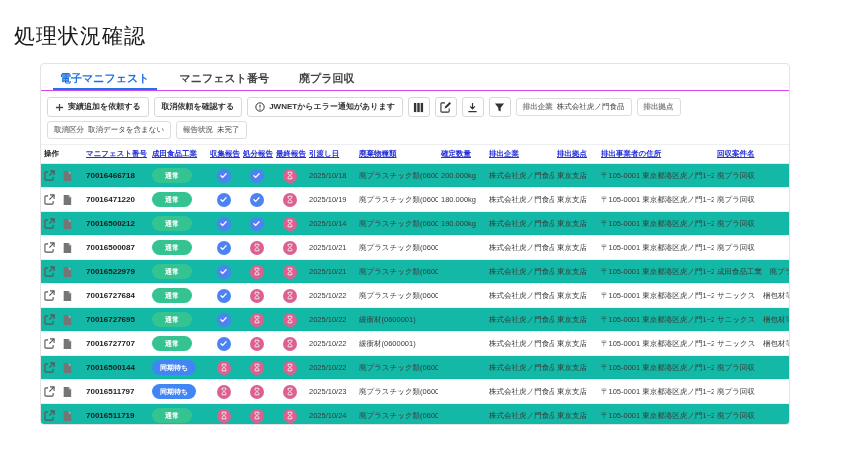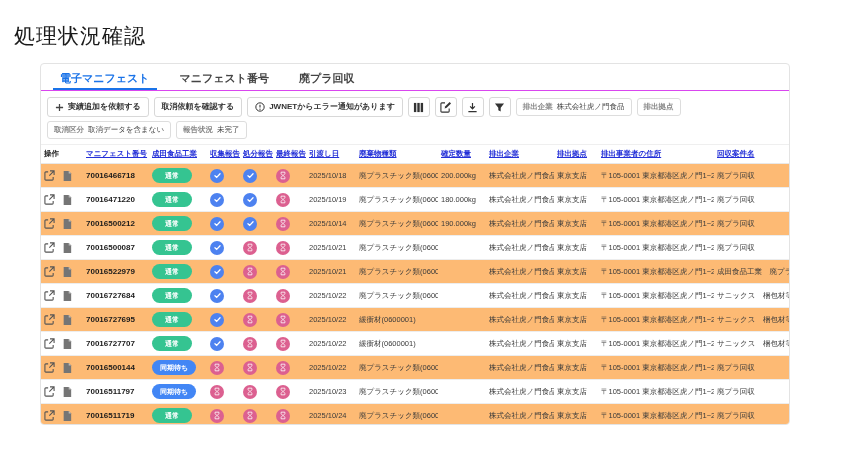--- a/index.html
+++ b/index.html
@@ -26,23 +26,23 @@
   .chip-value { color:#444; }
   .chip-row2 { display:flex; gap:5px; padding:0 6px 5px 6px; }
   
   table { border-collapse:collapse; table-layout:fixed; width:748px; }
   th, td { padding:0 3px; overflow:hidden; white-space:nowrap; text-overflow:clip; }
   thead tr { height:19px; border-top:1px solid #efefef; border-bottom:1px solid #e8e8e8; }
   th { font-size:7.5px; text-align:left; }
   .th-sort { color:#2430d8; text-decoration:underline; cursor:pointer; }
   .th-plain { color:#222; }
   tbody tr { height:23px; border-bottom:1px solid #ededed; }
-  tbody tr.alt { background:#fdba74; }
+  tbody tr.alt { background:#14b8a6; }
   td { font-size:7.5px; color:#3a3a3a; }
-  .center { }
+  .center { text-align:center; }
   .c-num { font-weight:bold; color:#1b1b1b; font-size:8px; }
   .c-ops { display:flex; align-items:center; gap:7px; height:23px; }
   .opbtn { display:inline-flex; cursor:pointer; }
   .pill { display:inline-block; min-width:40px; text-align:center; border-radius:9px;
     color:#fff; font-size:7px; font-weight:bold; padding:2.5px 8px; }
   .pill.normal { background:#35c491; }
   .pill.sync { background:#4286f5; }
   .ric { display:inline-flex; align-items:center; justify-content:center; width:14px; height:14px;
     border-radius:50%; vertical-align:middle; }
   .ric.done { background:#4d82f0; }

